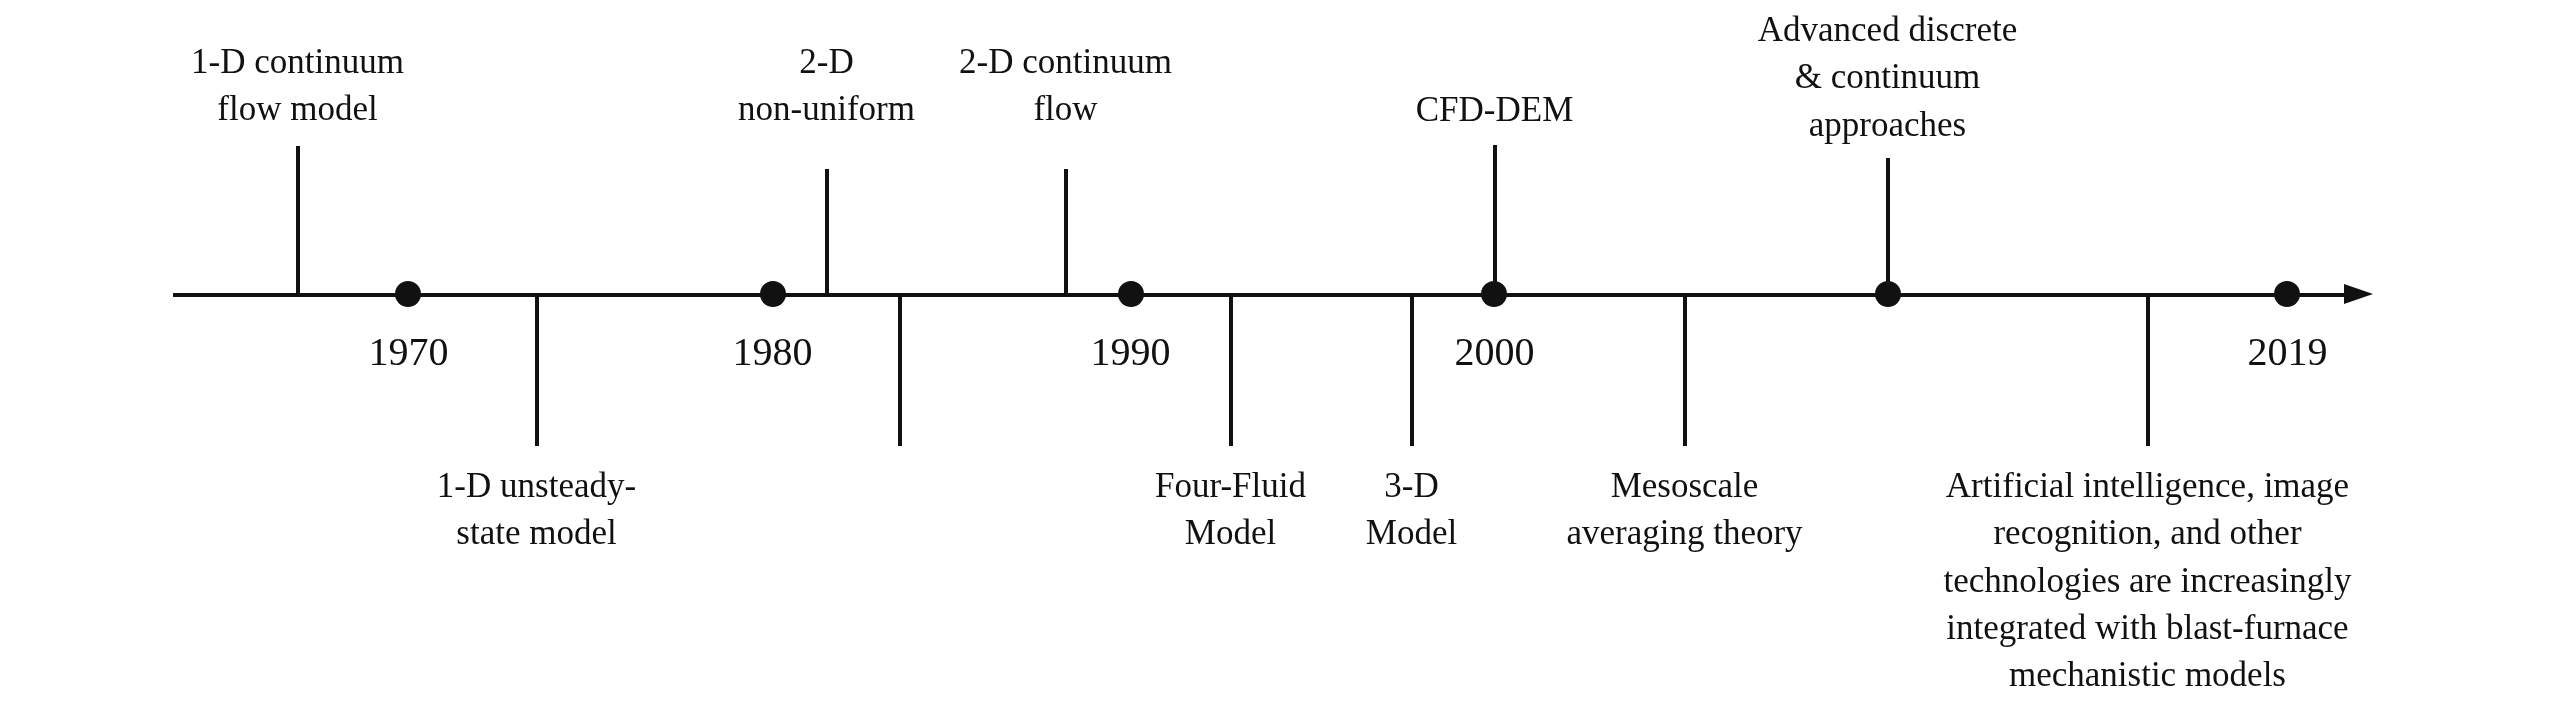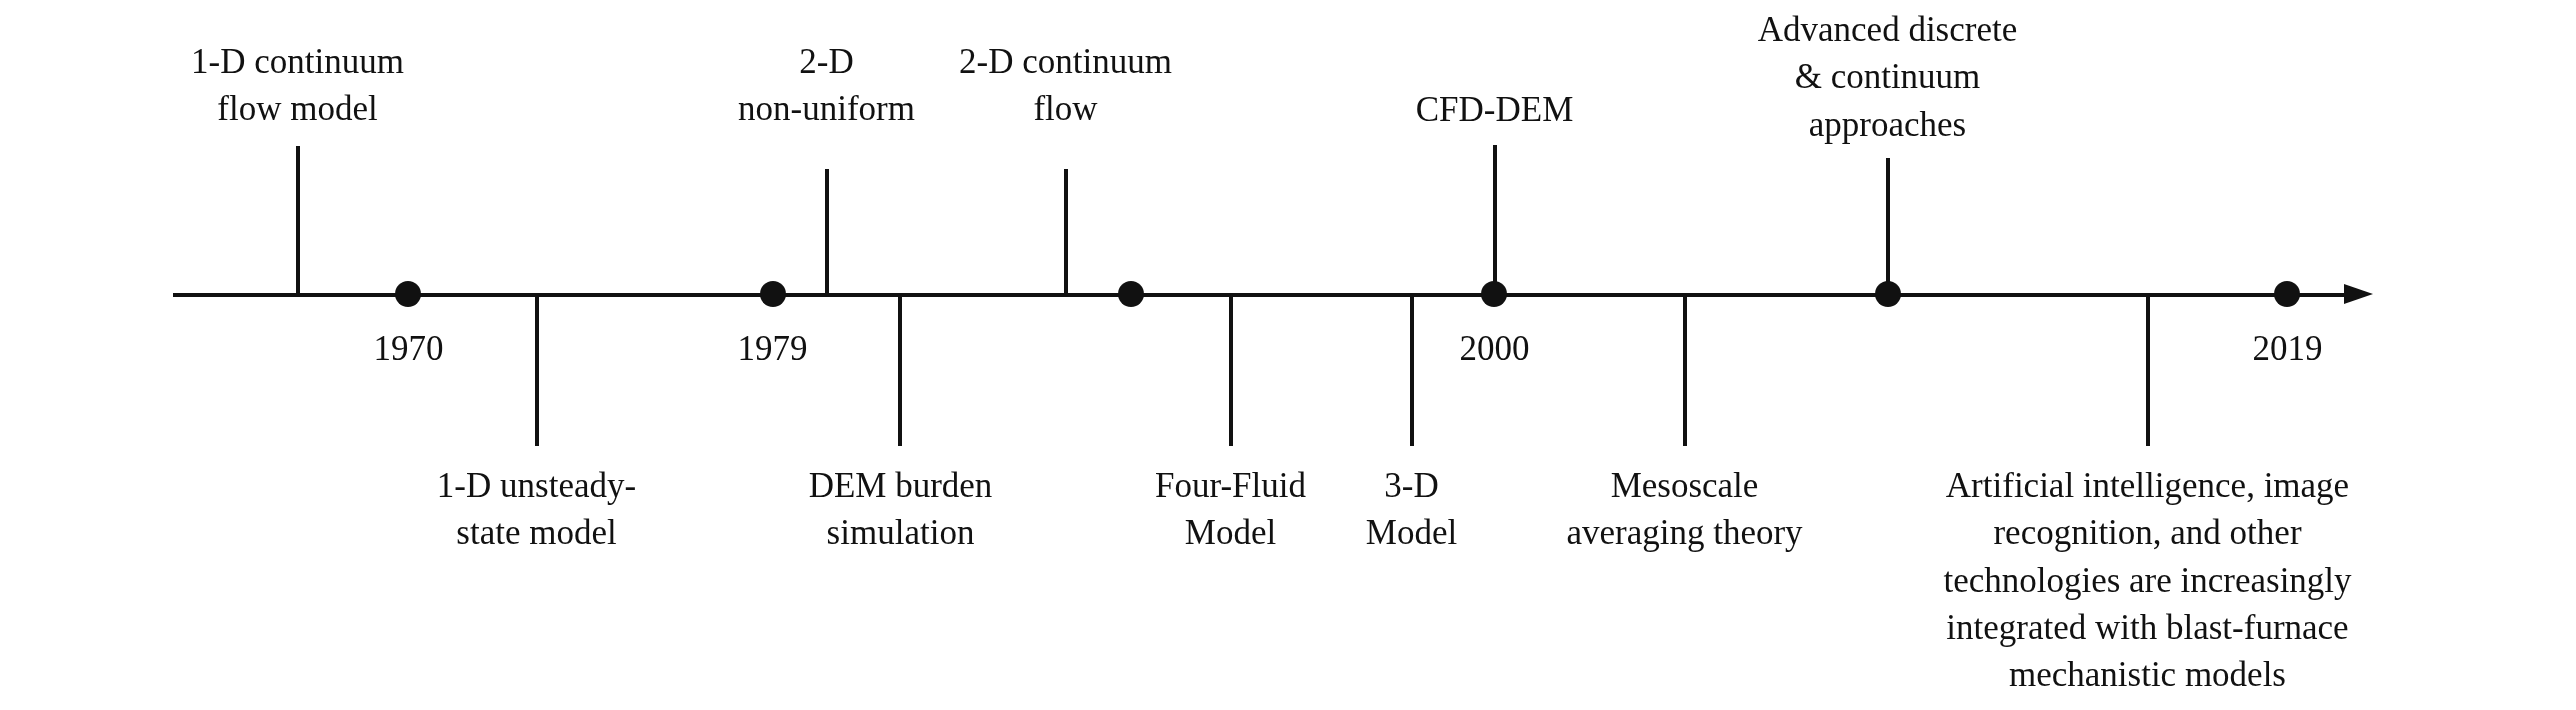--- a/index.html
+++ b/index.html
@@ -38,21 +38,21 @@
     position: absolute;
     width: 26px;
     height: 26px;
     border-radius: 50%;
     background: #111111;
   }
   .year {
     position: absolute;
     width: 231px;
     text-align: center;
-    font-size: 35px;
+    font-size: 40px;
     line-height: 1.35;
   }
   .label {
     position: absolute;
     text-align: center;
     font-size: 35px;
     line-height: 1.35;
     white-space: pre-line;
   }
 </style>
@@ -65,21 +65,22 @@
   <div class="arrowhead" style="left:2344px; top:284px;"></div>
 
   <div class="dot" style="left:395px;  top:281px;"></div>
   <div class="dot" style="left:760px;  top:281px;"></div>
   <div class="dot" style="left:1118px; top:281px;"></div>
   <div class="dot" style="left:1481px; top:281px;"></div>
   <div class="dot" style="left:1875px; top:281px;"></div>
   <div class="dot" style="left:2274px; top:281px;"></div>
 
   <div class="year" style="left:293px;  top:325px;">1970</div>
-  <div class="year" style="left:657px;  top:325px;">1979</div>
+  <div class="year" style="left:657px;  top:325px;">1980</div>
+  <div class="year" style="left:1015px; top:325px;">1990</div>
   <div class="year" style="left:1379px; top:325px;text-align:center;">2000</div>
   <div class="year" style="left:2172px; top:325px;">2019</div>
 
   <div class="tick" style="left:296px;  top:146px; height:148px;"></div>
   <div class="tick" style="left:825px; top:169px; height:125px;"></div>
   <div class="tick" style="left:1064px; top:169px; height:125px;"></div>
   <div class="tick" style="left:1493px; top:145px; height:149px;"></div>
   <div class="tick" style="left:1886px; top:158px; height:136px;"></div>
 
   <div class="label" style="left:105px;  top:38px;  width:385px;">1-D continuum
@@ -95,22 +96,20 @@
 
   <div class="tick" style="left:535px;  top:294px; height:152px;"></div>
   <div class="tick" style="left:898px; top:294px; height:152px;"></div>
   <div class="tick" style="left:1229px; top:294px; height:152px;"></div>
   <div class="tick" style="left:1410px; top:294px; height:152px;"></div>
   <div class="tick" style="left:1683px; top:294px; height:152px;"></div>
   <div class="tick" style="left:2146px; top:294px; height:152px;"></div>
 
   <div class="label" style="left:344px;  top:462px; width:385px;">1-D unsteady-
 state model</div>
-  <div class="label" style="left:708px;  top:462px; width:385px;">DEM burden
-simulation</div>
   <div class="label" style="left:1038px; top:462px; width:385px;">Four-Fluid
 Model</div>
   <div class="label" style="left:1219px; top:462px; width:385px;text-align:center;">3-D
 Model</div>
   <div class="label" style="left:1878px; top:462px; width:539px;">Artificial intelligence, image
 recognition, and other
 technologies are increasingly
 integrated with blast-furnace
 mechanistic models</div>
   <div class="label" style="left:1492px; top:462px; width:385px;">Mesoscale

